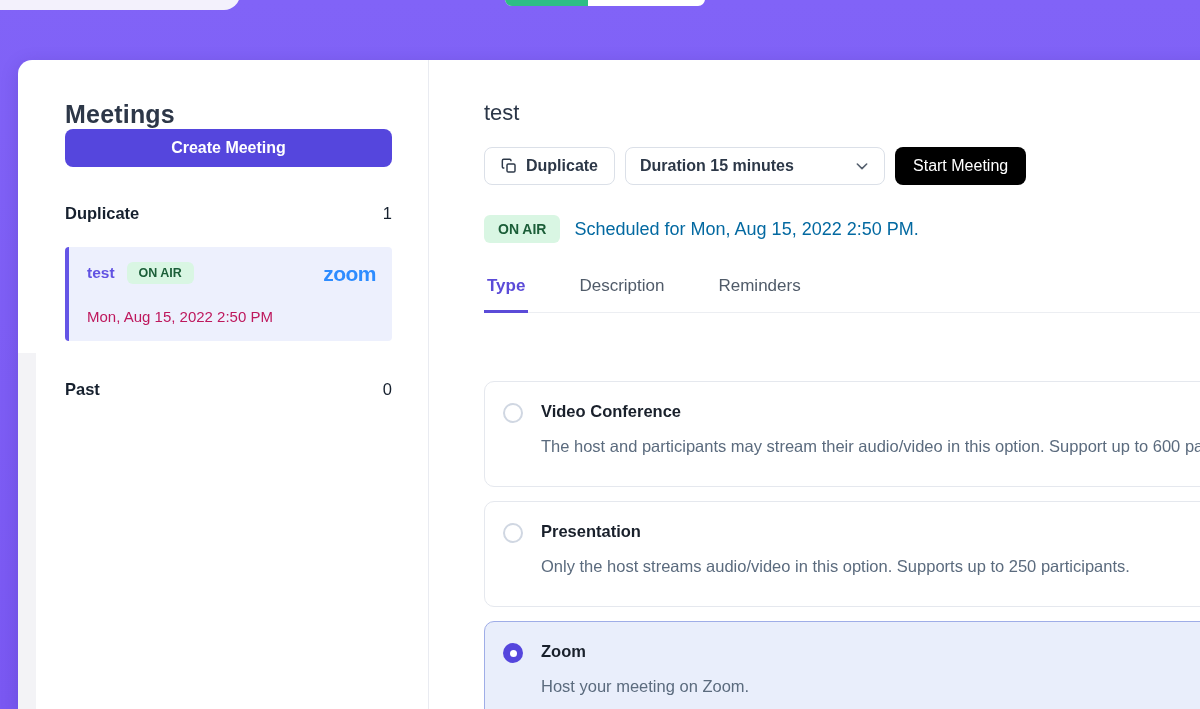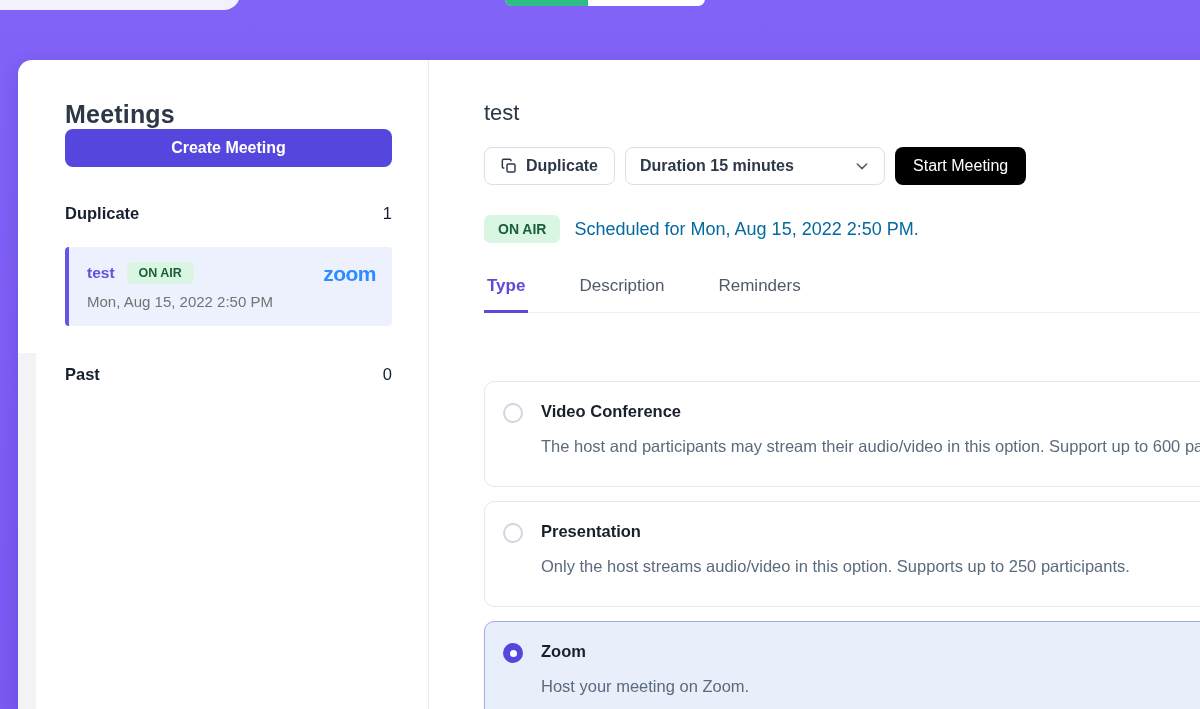--- a/index.html
+++ b/index.html
@@ -34,21 +34,21 @@
     align-items:center; font-size:16.5px; color:#16202e; }
   .section-row .lbl { font-weight:700; }
   .meeting-item { margin-top:24px; width:327px; background:#edf0fd; border-left:4px solid #6455e6;
     border-radius:4px; padding:15px 16px 16px 18px; cursor:pointer; }
   .mi-row1 { display:flex; align-items:center; gap:12px; }
   .mi-name { color:#6152e2; font-weight:700; font-size:15.5px; }
   .pill { background:#d9f6e3; color:#1b5e38; font-weight:700; border-radius:6px; }
   .pill.small { font-size:12.5px; padding:4px 12px; }
   .mi-spacer { flex:1; }
   .zoom-logo { color:#2d8cff; font-weight:700; font-size:21px; letter-spacing:-0.5px; line-height:1; }
-  .mi-date { margin-top:9px; color:#737373; font-size:15px; }
+  .mi-date { margin-top:24px; color:#be185d; font-size:15px; }
   .past-row { margin-top:39px; }
 
   
   .main { position:absolute; left:466px; top:0; width:840px; }
   .page-title { margin-top:40px; font-size:22px; font-weight:500; color:#2b3647; }
   .toolbar { margin-top:21px; display:flex; gap:10px; align-items:center; }
   .btn { height:38px; border-radius:8px; font-family:inherit; font-size:16px; font-weight:600;
     display:flex; align-items:center; gap:9px; cursor:pointer; }
   .btn-outline { background:#fff; border:1px solid #dbe0e8; color:#2d3848; padding:4px 16px; }
   .select-btn { background:#fff; border:1px solid #dbe0e8; color:#2d3848; padding:0 14px;

